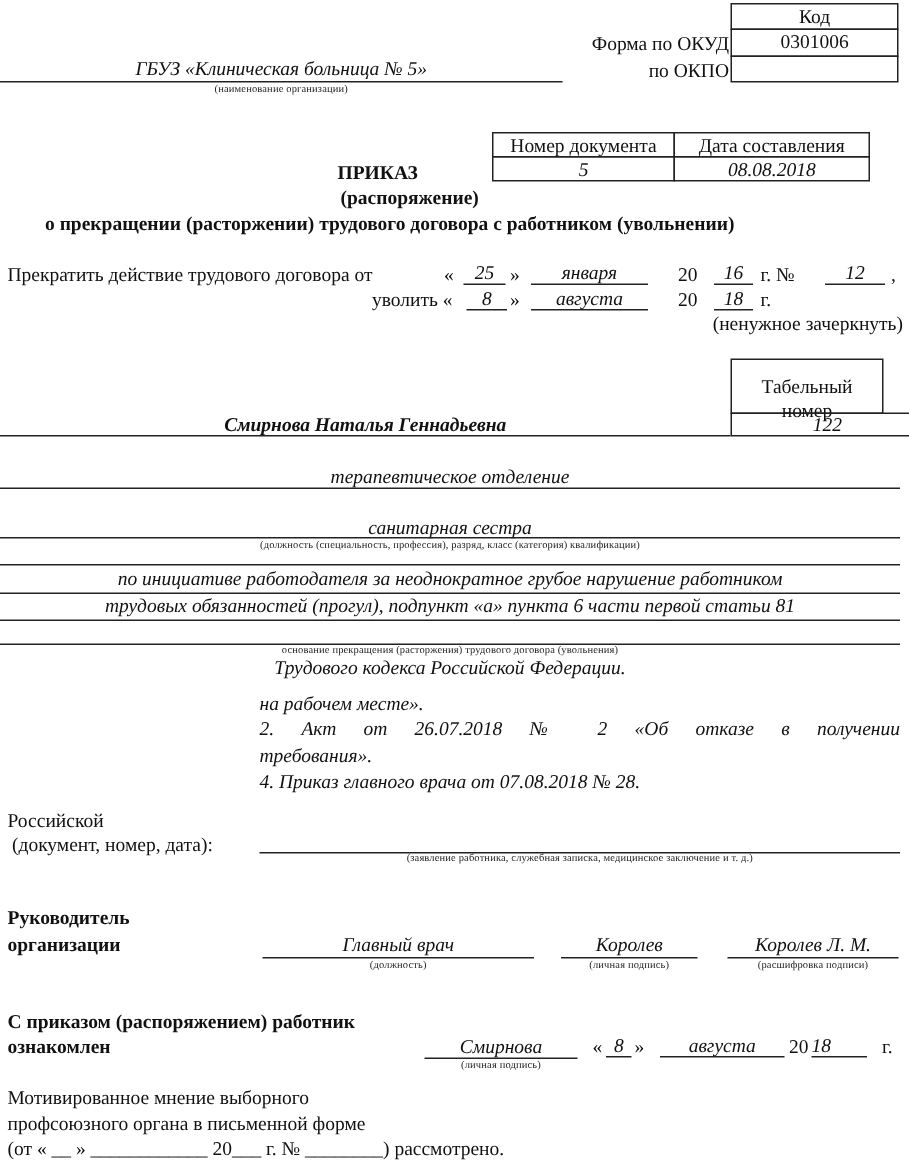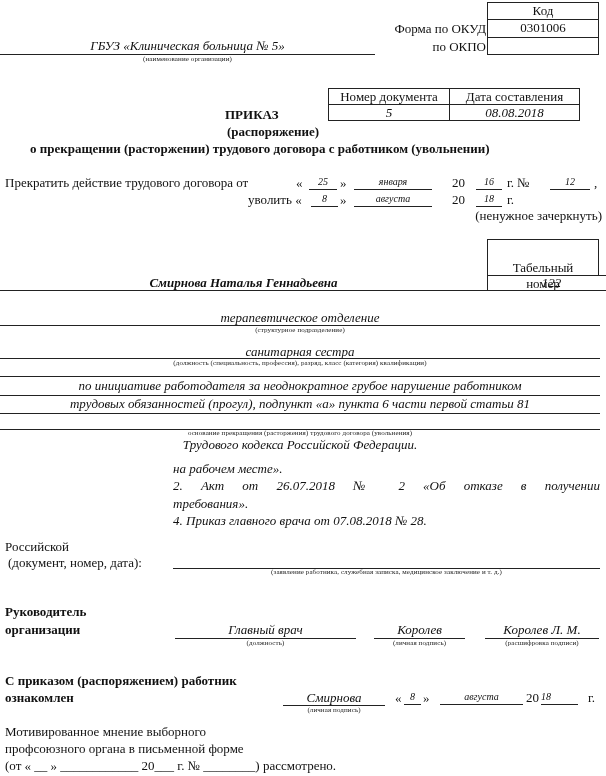--- a/index.html
+++ b/index.html
@@ -6,21 +6,21 @@
   body { width: 606px; height: 776px; position: relative; overflow: hidden;
          font-family: "Liberation Serif", "DejaVu Serif", serif; color: #111; }
   .abs { position: absolute; }
   .t13 { font-size: 13px; line-height: 15px; white-space: nowrap; }
   .it { font-style: italic; }
   .b { font-weight: bold; }
   .cap { font-size: 7px; line-height: 8px; white-space: nowrap; text-align: center; color: #222; letter-spacing: 0.1px; }
   .hline { position: absolute; height: 0; border-top: 1px solid #222; }
   .cell { position: absolute; box-sizing: border-box; border: 1px solid #222; text-align: center;
           font-size: 13px; line-height: 15px; white-space: nowrap; }
-  .uline { position: absolute; border-bottom: 1px solid #222; text-align: center; font-size: 10px;
+  .uline { position: absolute; border-bottom: 1px solid #222; text-align: center; font-size: 13px;
            line-height: 15px; font-style: italic; white-space: nowrap; }
   .fill { position: absolute; left: 0; text-align: center; font-style: italic; font-size: 13px; line-height: 15px; white-space: nowrap; }
   .basis { position: absolute; left: 173px; width: 427px; font-size: 13px; line-height: 19px; font-style: italic; text-align: justify; }
   .basis div { text-align: justify; text-align-last: left; }
   .basis .just { text-align-last: justify; }
 </style>
 </head>
 <body>
 
 <div class="cell" style="left:487px; top:2px; width:112px; height:18px;">Код</div>
@@ -57,35 +57,34 @@
 
 <div class="abs t13" style="left:248px; top:192px;">уволить «</div>
 <div class="uline" style="left:311px; top:191px; width:27px;">8</div>
 <div class="abs t13" style="left:340px; top:192px;">»</div>
 <div class="uline" style="left:354px; top:191px; width:78px;">августа</div>
 <div class="abs t13" style="left:452px; top:192px;">20</div>
 <div class="uline" style="left:476px; top:191px; width:26px;">18</div>
 <div class="abs t13" style="left:507px; top:192px;">г.</div>
 <div class="abs t13" style="right:4px; top:208px;">(ненужное зачеркнуть)</div>
 
-<div class="cell" style="left:487px; top:239px; width:112px; height:37px; line-height:16px; padding-top:20px;">
+<div class="cell" style="left:487px; top:239px; width:102px; height:37px; line-height:16px; padding-top:10px;">
   <div>Табельный</div>
   <div>номер</div>
 </div>
 <div class="cell it" style="left:487px; top:275px; width:129px; height:16px; line-height:14px;">122</div>
 
 <div class="abs" style="left:0; top:275px; width:487px;font-weight:bold;">
   <div class="fill t13 it" style="position:relative; width:487px;">Смирнова Наталья Геннадьевна</div>
   <div class="hline" style="left:0; top:15px; width:487px;"></div>
 </div>
 
 <div class="abs" style="left:0; top:310px; width:600px;">
   <div class="fill t13 it" style="position:relative; width:600px;">терапевтическое отделение</div>
   <div class="hline" style="left:0; top:15px; width:600px;"></div>
-  <div class="cap" style="position:absolute; top:16px; width:600px;">(структурное подразделение)</div>
 </div>
 
 <div class="abs" style="left:0; top:344px; width:600px;">
   <div class="fill t13 it" style="position:relative; width:600px;">санитарная сестра</div>
   <div class="hline" style="left:0; top:14px; width:600px;"></div>
   <div class="cap" style="position:absolute; top:15px; width:600px;">(должность (специальность, профессия), разряд, класс (категория) квалификации)</div>
 </div>
 
 <div class="hline" style="left:0; top:376px; width:600px;"></div>
 <div class="abs" style="left:0; top:378px; width:600px;">

